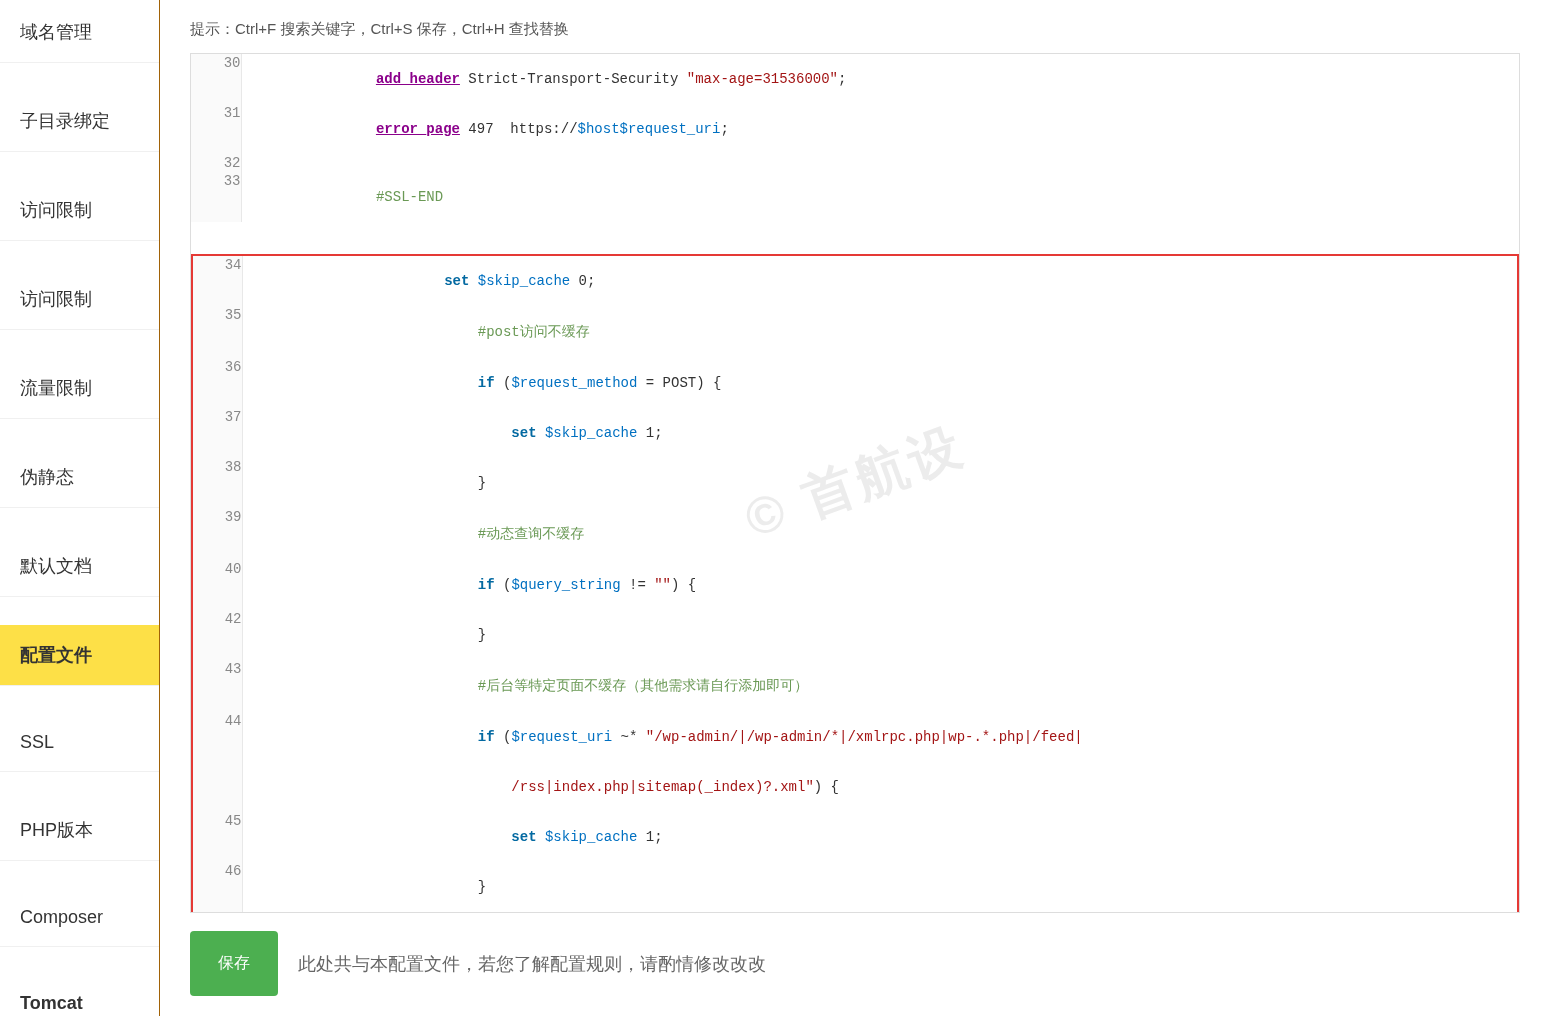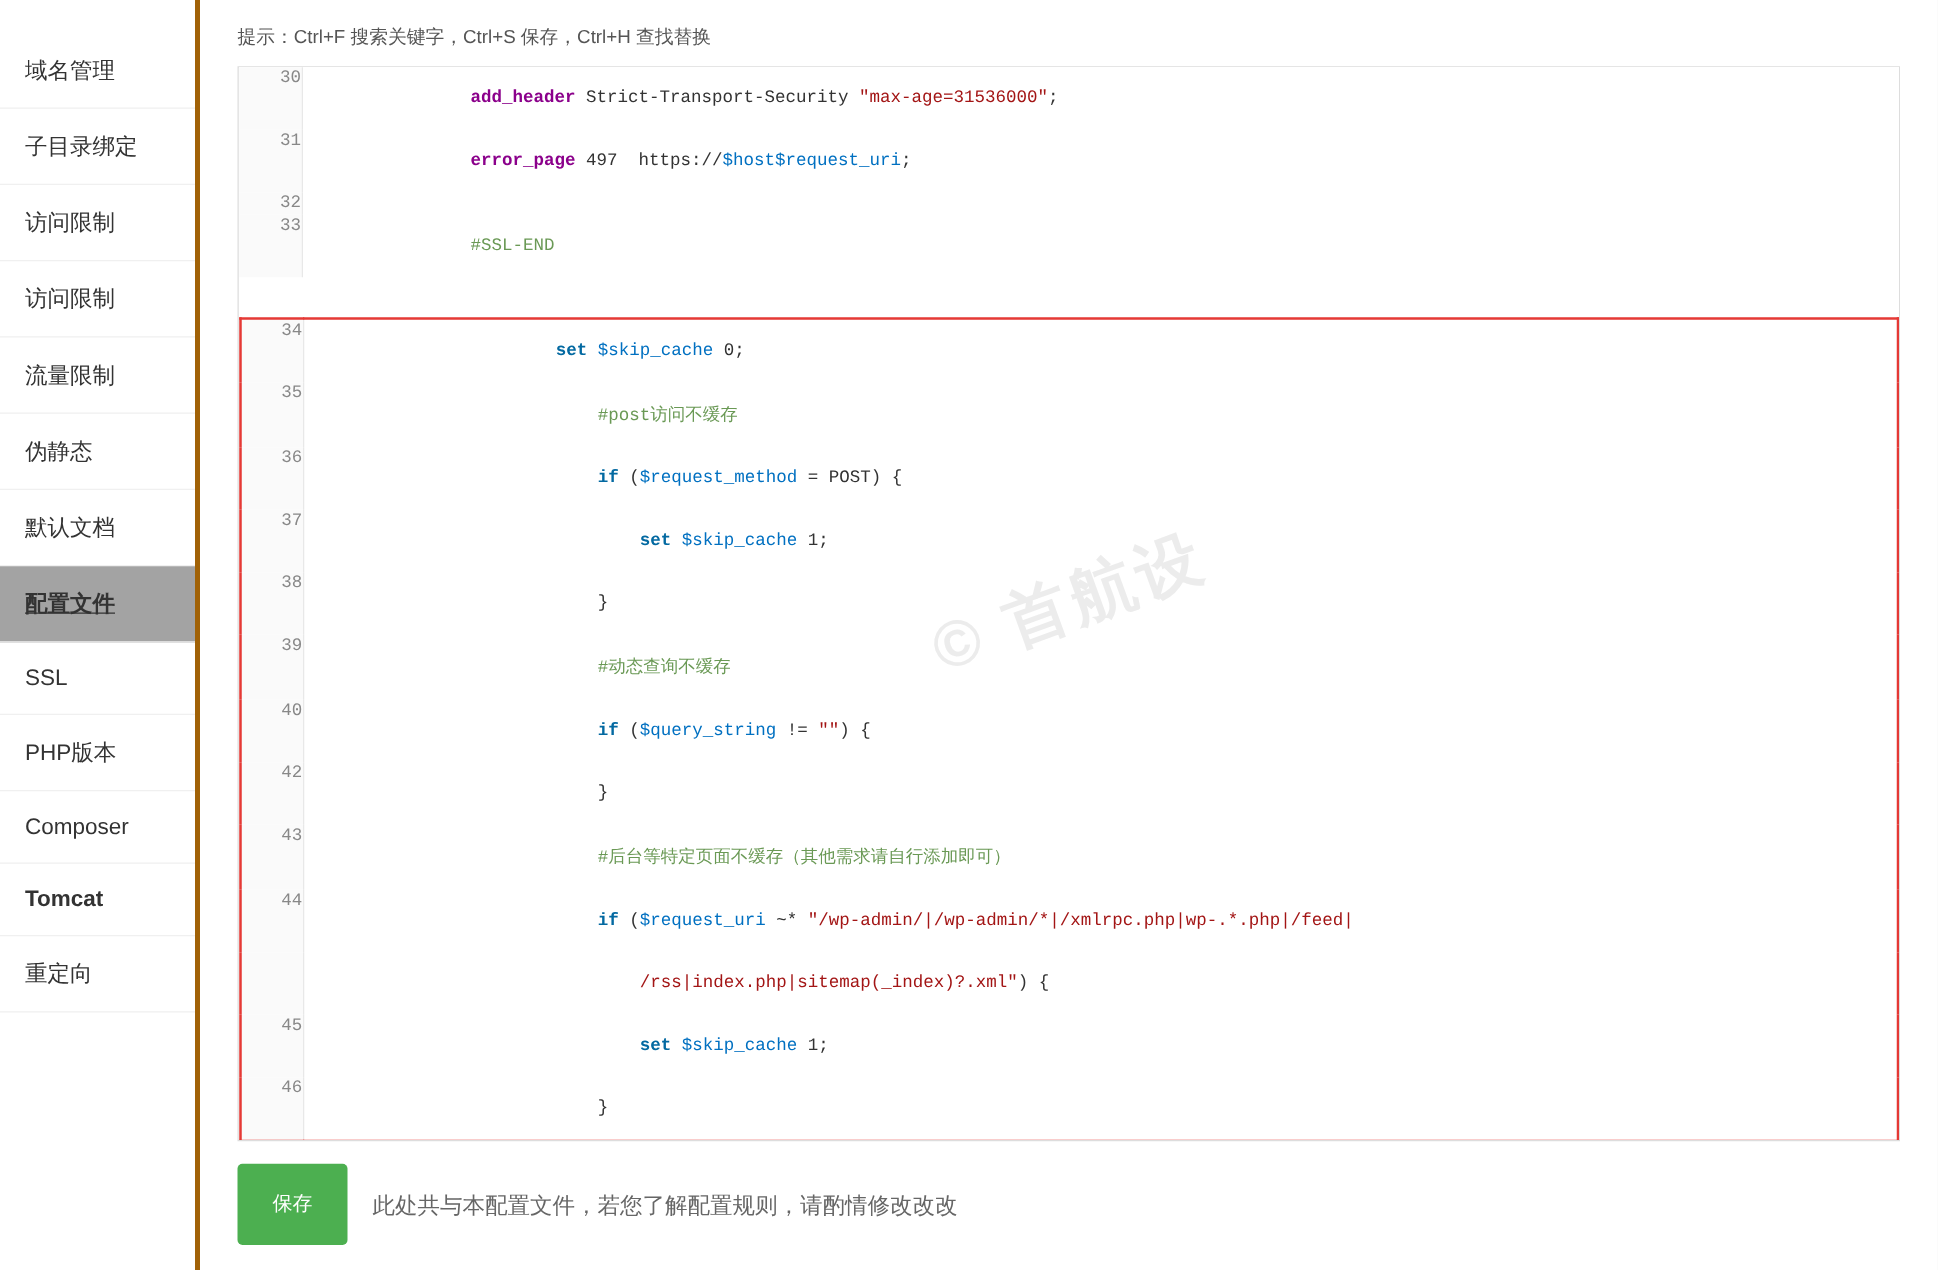--- a/index.html
+++ b/index.html
@@ -9,38 +9,38 @@
       display: flex;
       height: 1016px;
       width: 1550px;
       overflow: hidden;
     }
 
     
     .sidebar {
       width: 160px;
       background: #fff;
-      border-right: 4px solid #a16207;
+      border-right: 1px solid #a16207;
       display: flex;
       flex-direction: column;
       flex-shrink: 0;
-      padding-top: 26px;
+      padding-top: 2px;
+      gap: 28px;
     }
     .sidebar-item {
       padding: 18px 20px;
       font-size: 18px;
       font-weight: 500;
       color: #333;
       cursor: pointer;
       border-bottom: 1px solid #f0f0f0;
     }
     .sidebar-item.active {
       color: #333;
-      background: #a3a3a3;
-      text-decoration: underline;
+      background: #fde047;
     }
     .sidebar-item.bold {
       font-weight: 700;
     }
 
     
     .main {
       flex: 1;
       display: flex;
       flex-direction: column;
@@ -92,21 +92,21 @@
 
     .line-code {
       padding-left: 16px;
       color: #333;
     }
 
     .kw-purple { color: #0369a1; font-weight: 600; }   
     .kw-blue   { color: #0070c1; }
     .kw-comment { color: #6a9955; }
     .kw-string { color: #a31515; }
-    .kw-directive { color: #8B008B; font-weight: 600; }
+    .kw-directive { color: #8B008B; font-weight: 600; text-decoration: underline; }
 
     
     .watermark {
       position: absolute;
       top: 50%;
       left: 50%;
       transform: translate(-50%, -50%) rotate(-20deg);
       font-size: 52px;
       color: rgba(150, 150, 150, 0.18);
       white-space: nowrap;

